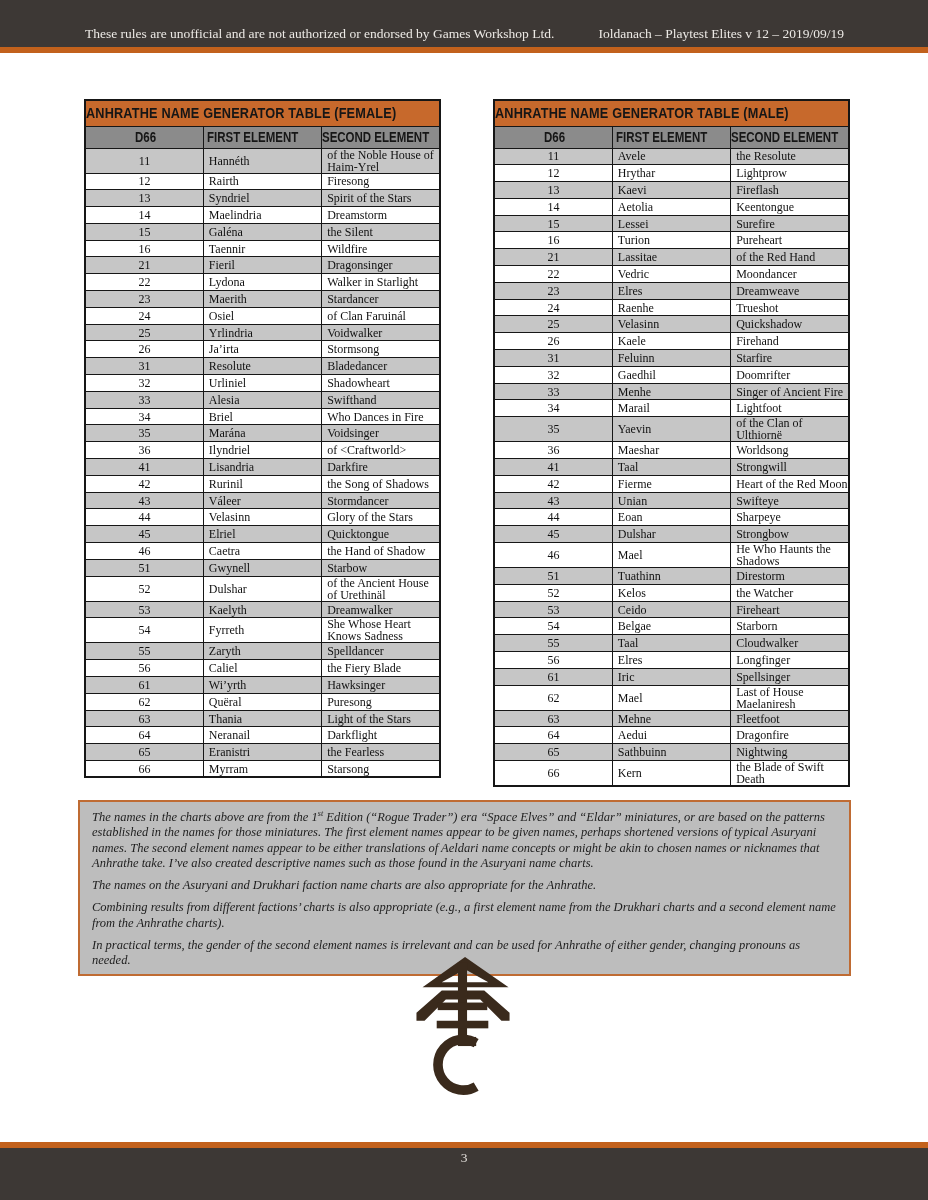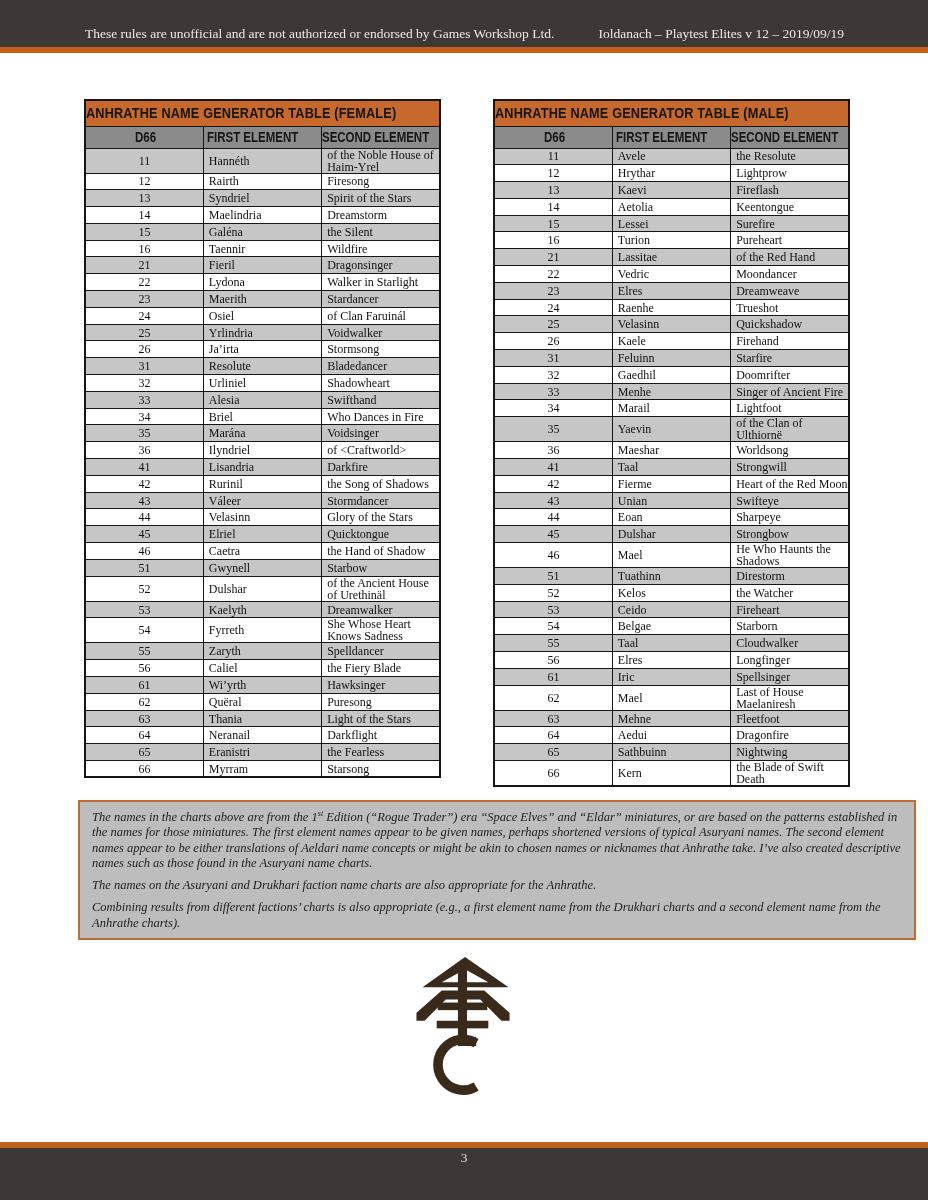--- a/index.html
+++ b/index.html
@@ -60,21 +60,21 @@
   .ngt .colhead th.col-d66 { text-align:center; padding-left:7px;text-decoration:underline; }
   .ngt .colhead .cond { font-size:14px; }
   .ngt tbody td { height:16.8px; line-height:1; background:#ffffff; }
   .ngt tbody tr:nth-child(odd) td { background:#c6c6c6; }
   .col-d66    { width:48px;  text-align:center; }
   .col-first  { width:126px; padding-left:5px; }
   .col-second { padding-left:5px; }
 
   
   .notebox {
-    position:absolute; left:78px; top:800px; width:838px; min-height:140px;
+    position:absolute; left:78px; top:800px; width:773px; min-height:140px;
     background:#bdbdbd;
     border:2px solid #bf6b33;
     padding:7px 13px 6px 12px;
     font-style:italic; font-size:12.5px; line-height:1.22; color:#1d1d1d;
   }
   .notebox p { margin-bottom:7px; }
   .notebox p:last-child { margin-bottom:0; }
   .notebox sup { font-size:8px; }
 
   
@@ -481,20 +481,21 @@
         <td class="col-first">Kern</td>
         <td class="col-second">the Blade of Swift Death</td>
       </tr>
     </tbody>
 </table>
 
 <div class="notebox">
   <p><span>The names in the charts above are from the 1</span><sup>st</sup><span> Edition (“Rogue Trader”) era “Space Elves” and “Eldar” miniatures, or are based on the patterns established in the names for those miniatures. The first element names appear to be given names, perhaps shortened versions of typical Asuryani names. The second element names appear to be either translations of Aeldari name concepts or might be akin to chosen names or nicknames that Anhrathe take. I’ve also created descriptive names such as those found in the Asuryani name charts.</span></p>
   <p>The names on the Asuryani and Drukhari faction name charts are also appropriate for the Anhrathe.</p>
   <p>Combining results from different factions’ charts is also appropriate (e.g., a first element name from the Drukhari charts and a second element name from the Anhrathe charts).</p>
+  <p>In practical terms, the gender of the second element names is irrelevant and can be used for Anhrathe of either gender, changing pronouns as needed.</p>
 </div>
 
 <div class="rune">
   <svg width="98" height="172" viewBox="0 0 96 170" xmlns="http://www.w3.org/2000/svg">
     <g fill="#3a2a1c" stroke="none">
 
       <path fill-rule="evenodd" d="M51,1 L94,31 L94,31 L9,31 Z  M51,13 L74,26 L28,26 Z"></path>
 
       <path d="M28,34 L70,34 L95,56 L95,64 L87,64 L66,43 L32,43 L11,64 L3,64 L3,56 Z"></path>
 

